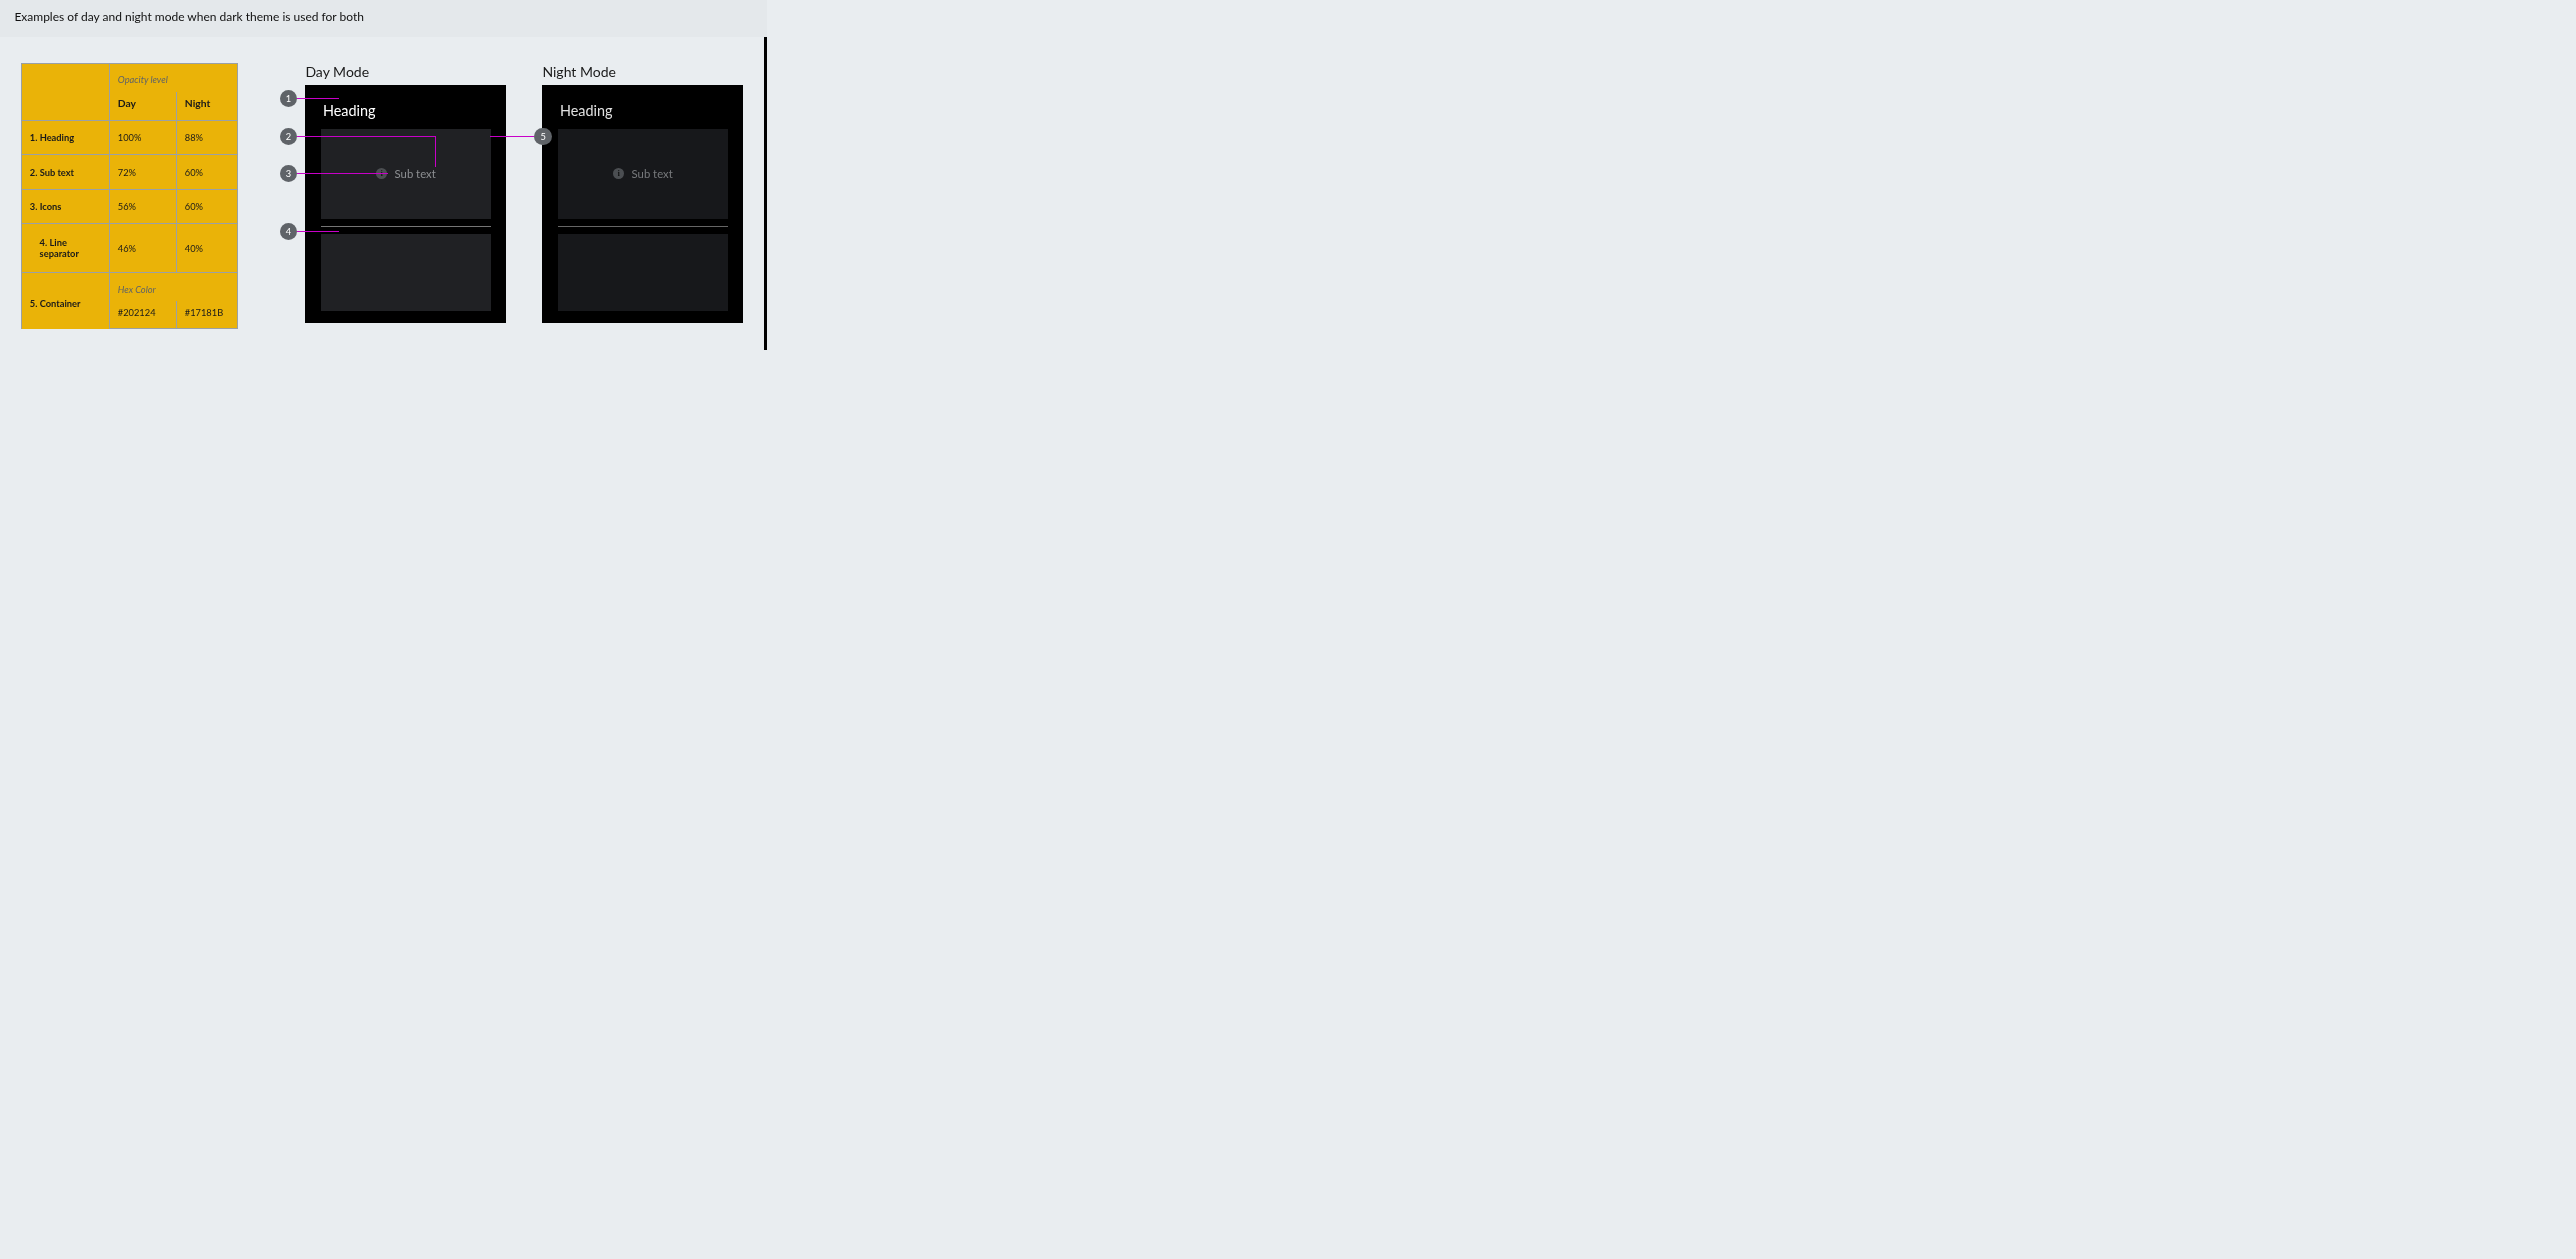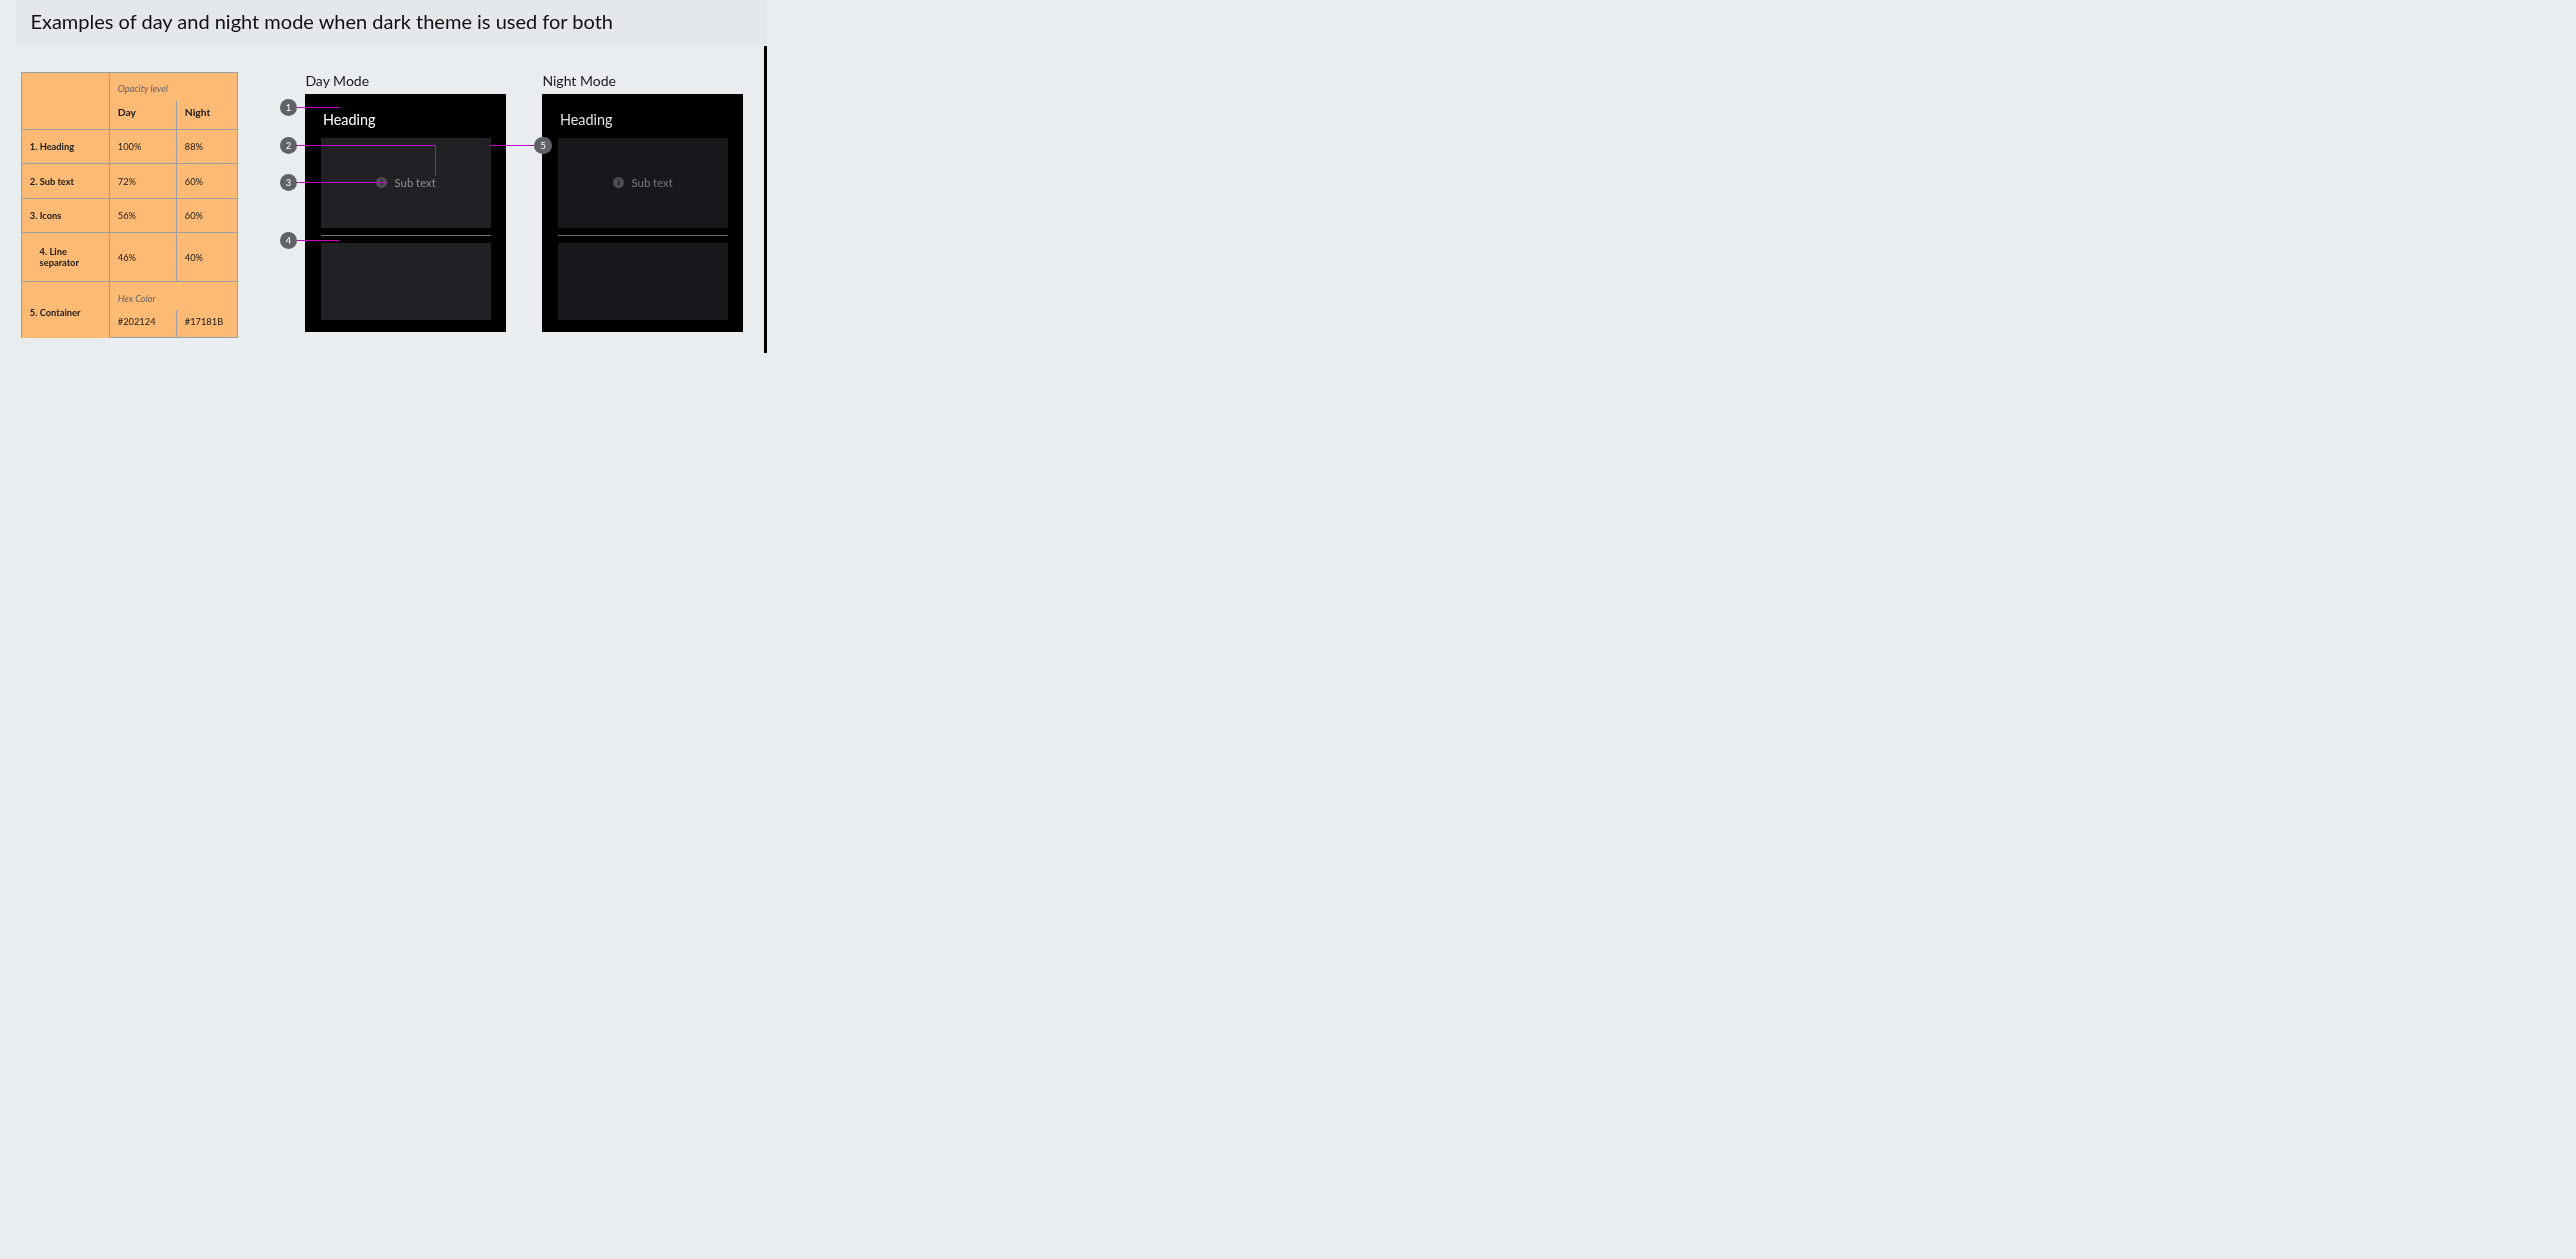--- a/index.html
+++ b/index.html
@@ -8,24 +8,23 @@
     background: #e9edf0;
     color: #1a1a1a;
     width: 767px;
     height: 353px;
     overflow: hidden;
     position: relative;
   }
   .title-bar {
     background: #e4e8eb;
     padding: 9.3px 14.4px 12.4px 14.4px;
-    font-size: 20px;
+    font-size: 12px;
     font-weight: 400;
     color: #111;
-    margin-left: 16px;
   }
   .content {
     position: relative;
     padding: 26px 20.6px 20.6px 20.6px;
     display: flex;
     gap: 36px;
     height: calc(100% - 40px);
     border-right: 3.1px solid #000;
   }
   
@@ -33,21 +32,21 @@
     border-collapse: collapse;
     width: 222px;
     font-size: 9.3px;
     color: #1a1a1a;
   }
   table.spec th, table.spec td {
     border: 0.5px solid #9aa0a6;
     padding: 7.2px 8.2px;
     text-align: left;
     vertical-align: middle;
-    background: #fdba74;
+    background: #eab308;
   }
   table.spec .label-col { font-weight: 700; width: 88px; margin-top: 20px; }
   table.spec .sub-header {
     font-style: italic;
     font-weight: 400;
     color: #5f6368;
     border-bottom: none;
     padding-bottom: 3.1px;
   }
   table.spec .col-head {

